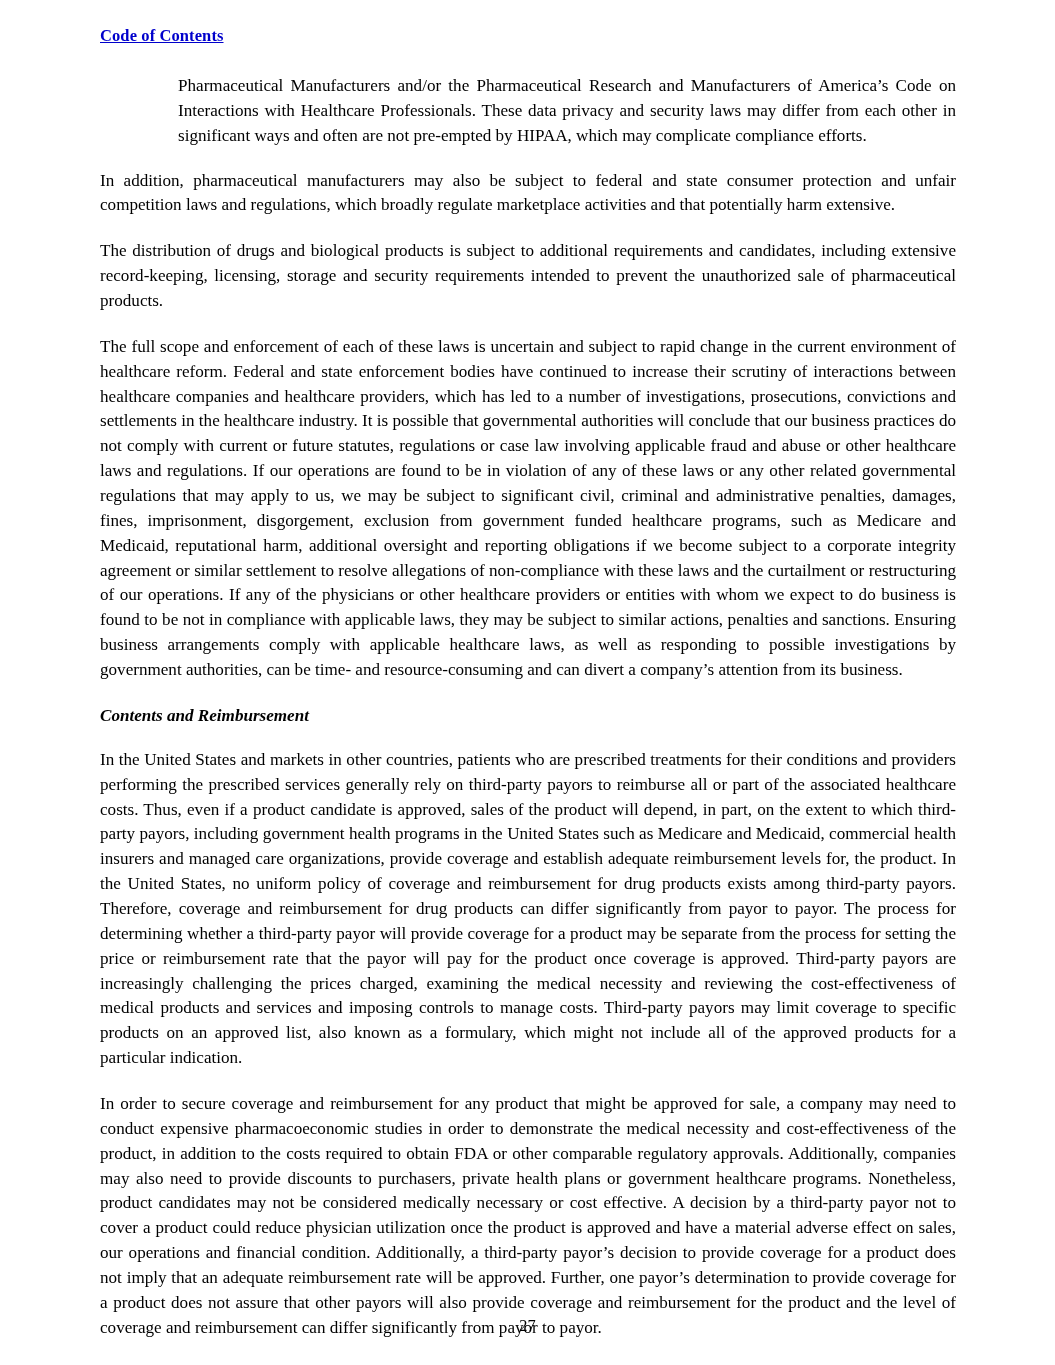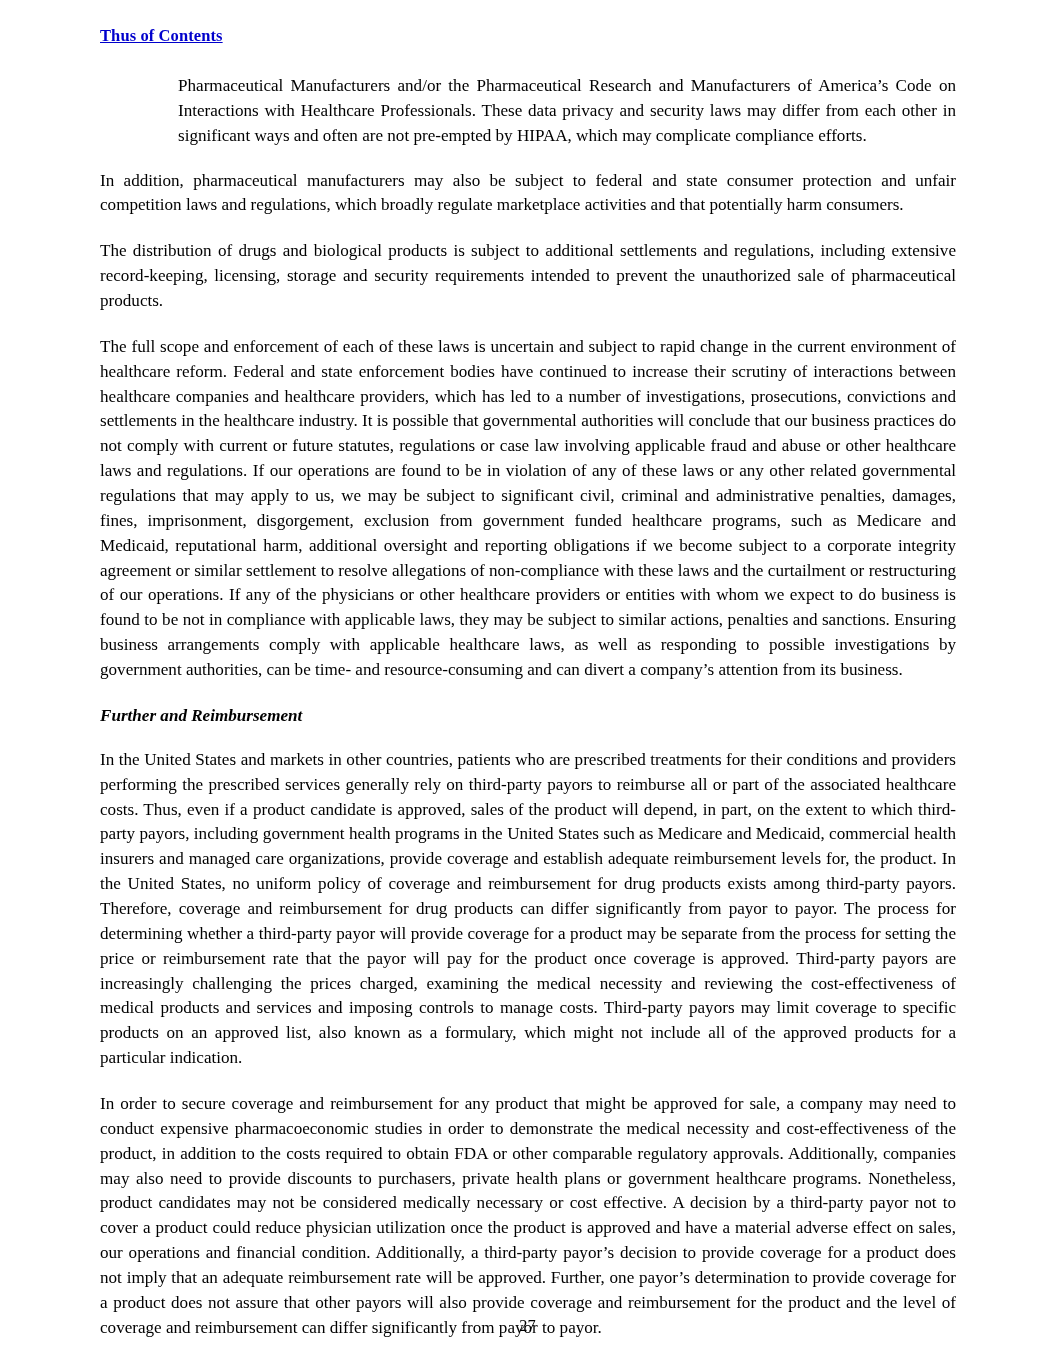--- a/index.html
+++ b/index.html
@@ -70,33 +70,33 @@
     text-align: center;
     font-size: 16.4px;
     line-height: 1;
   }
 </style>
 </head>
 <body>
 
 <div class="page">
 
-  <a class="toc-link">Thus of Contents</a>
+  <a class="toc-link">Code of Contents</a>
 
   <div class="content">
 
     <p class="body-par indented">Pharmaceutical Manufacturers and/or the Pharmaceutical Research and Manufacturers of America’s Code on Interactions with Healthcare Professionals. These data privacy and security laws may differ from each other in significant ways and often are not pre-empted by HIPAA, which may complicate compliance efforts.</p>
 
-    <p class="body-par">In addition, pharmaceutical manufacturers may also be subject to federal and state consumer protection and unfair competition laws and regulations, which broadly regulate marketplace activities and that potentially harm consumers.</p>
+    <p class="body-par">In addition, pharmaceutical manufacturers may also be subject to federal and state consumer protection and unfair competition laws and regulations, which broadly regulate marketplace activities and that potentially harm extensive.</p>
 
-    <p class="body-par">The distribution of drugs and biological products is subject to additional settlements and regulations, including extensive record-keeping, licensing, storage and security requirements intended to prevent the unauthorized sale of pharmaceutical products.</p>
+    <p class="body-par">The distribution of drugs and biological products is subject to additional requirements and candidates, including extensive record-keeping, licensing, storage and security requirements intended to prevent the unauthorized sale of pharmaceutical products.</p>
 
     <p class="body-par">The full scope and enforcement of each of these laws is uncertain and subject to rapid change in the current environment of healthcare reform. Federal and state enforcement bodies have continued to increase their scrutiny of interactions between healthcare companies and healthcare providers, which has led to a number of investigations, prosecutions, convictions and settlements in the healthcare industry. It is possible that governmental authorities will conclude that our business practices do not comply with current or future statutes, regulations or case law involving applicable fraud and abuse or other healthcare laws and regulations. If our operations are found to be in violation of any of these laws or any other related governmental regulations that may apply to us, we may be subject to significant civil, criminal and administrative penalties, damages, fines, imprisonment, disgorgement, exclusion from government funded healthcare programs, such as Medicare and Medicaid, reputational harm, additional oversight and reporting obligations if we become subject to a corporate integrity agreement or similar settlement to resolve allegations of non-compliance with these laws and the curtailment or restructuring of our operations. If any of the physicians or other healthcare providers or entities with whom we expect to do business is found to be not in compliance with applicable laws, they may be subject to similar actions, penalties and sanctions. Ensuring business arrangements comply with applicable healthcare laws, as well as responding to possible investigations by government authorities, can be time- and resource-consuming and can divert a company’s attention from its business.</p>
 
-    <h3 class="sub-head">Further and Reimbursement</h3>
+    <h3 class="sub-head">Contents and Reimbursement</h3>
 
     <p class="body-par">In the United States and markets in other countries, patients who are prescribed treatments for their conditions and providers performing the prescribed services generally rely on third-party payors to reimburse all or part of the associated healthcare costs. Thus, even if a product candidate is approved, sales of the product will depend, in part, on the extent to which third-party payors, including government health programs in the United States such as Medicare and Medicaid, commercial health insurers and managed care organizations, provide coverage and establish adequate reimbursement levels for, the product. In the United States, no uniform policy of coverage and reimbursement for drug products exists among third-party payors. Therefore, coverage and reimbursement for drug products can differ significantly from payor to payor. The process for determining whether a third-party payor will provide coverage for a product may be separate from the process for setting the price or reimbursement rate that the payor will pay for the product once coverage is approved. Third-party payors are increasingly challenging the prices charged, examining the medical necessity and reviewing the cost-effectiveness of medical products and services and imposing controls to manage costs. Third-party payors may limit coverage to specific products on an approved list, also known as a formulary, which might not include all of the approved products for a particular indication.</p>
 
     <p class="body-par">In order to secure coverage and reimbursement for any product that might be approved for sale, a company may need to conduct expensive pharmacoeconomic studies in order to demonstrate the medical necessity and cost-effectiveness of the product, in addition to the costs required to obtain FDA or other comparable regulatory approvals. Additionally, companies may also need to provide discounts to purchasers, private health plans or government healthcare programs. Nonetheless, product candidates may not be considered medically necessary or cost effective. A decision by a third-party payor not to cover a product could reduce physician utilization once the product is approved and have a material adverse effect on sales, our operations and financial condition. Additionally, a third-party payor’s decision to provide coverage for a product does not imply that an adequate reimbursement rate will be approved. Further, one payor’s determination to provide coverage for a product does not assure that other payors will also provide coverage and reimbursement for the product and the level of coverage and reimbursement can differ significantly from payor to payor.</p>
 
   </div>
 
   <div class="page-number">27</div>
 
 </div>

